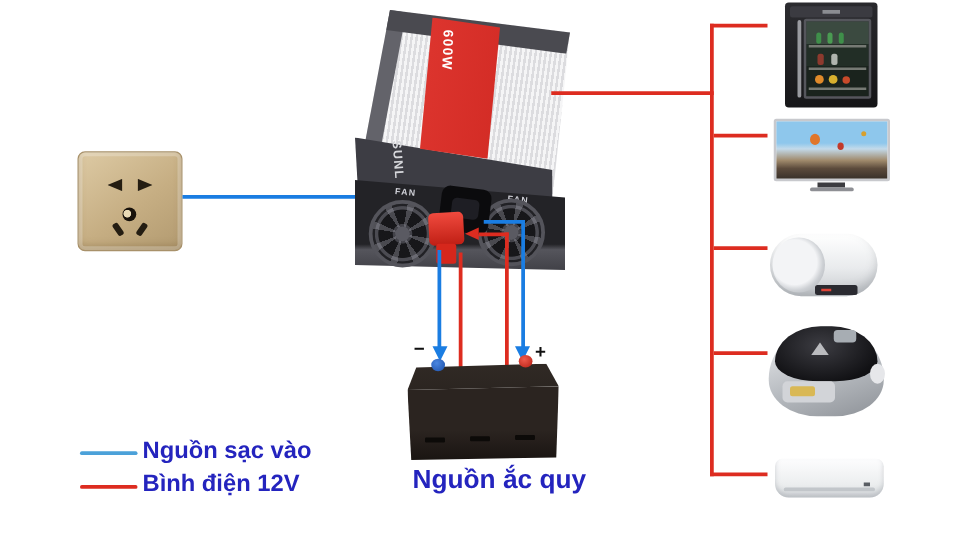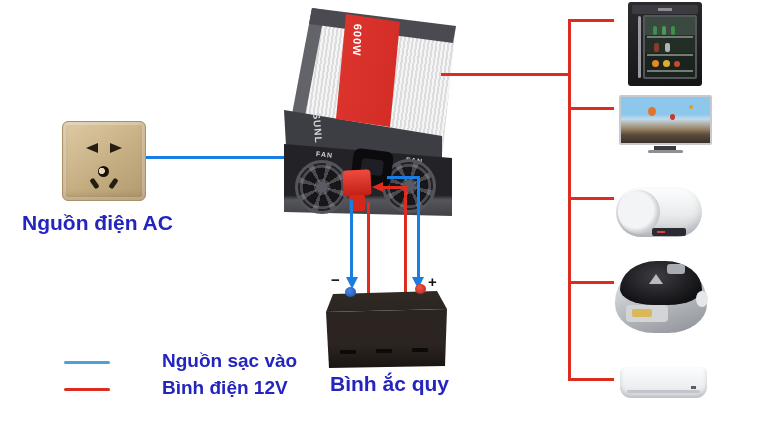--- a/index.html
+++ b/index.html
@@ -7,21 +7,21 @@
     --legend-blue:#4ba1d9;
     --wire-red:#dd2c20;
     --label-blue:#2424be;
   }
   *{margin:0;padding:0;box-sizing:border-box;}
   body{background:#fff;font-family:"Liberation Sans", sans-serif;}
   #scene{position:relative;width:768px;height:432px;background:#fff;overflow:hidden;}
 
   
   .diagram-label{position:absolute;color:var(--label-blue);font-weight:bold;font-size:21px;white-space:nowrap;}
-  .legend-label{position:absolute;color:var(--label-blue);font-weight:bold;font-size:19px;white-space:nowrap;margin-left:48px;}
+  .legend-label{position:absolute;color:var(--label-blue);font-weight:bold;font-size:19px;white-space:nowrap;}
   .legend-line{position:absolute;width:46px;height:3px;border-radius:2px;}
 
   
   .outlet{position:absolute;left:62px;top:121px;width:84px;height:80px;border-radius:6px;
     background:linear-gradient(145deg,#ddcaa4,#c6ae83 55%,#b29a70);
     border:1px solid #a8placeholder;border:1px solid #a8916a;
     box-shadow:inset 0 0 0 3px rgba(255,255,255,.25), inset 0 -4px 6px rgba(120,95,55,.35);}
   .slot-l{position:absolute;left:23px;top:21px;width:12px;height:10px;background:#241d12;clip-path:polygon(100% 0,100% 100%,0 50%);}
   .slot-r{position:absolute;left:47px;top:21px;width:12px;height:10px;background:#241d12;clip-path:polygon(0 0,0 100%,100% 50%);}
   .hole-round{position:absolute;left:35px;top:44px;width:11px;height:11px;border-radius:50%;
@@ -119,21 +119,20 @@
 
 <div id="scene">
 
   <div class="outlet">
     <div class="slot-l"></div>
     <div class="slot-r"></div>
     <div class="hole-round"></div>
     <div class="slot-bl"></div>
     <div class="slot-br"></div>
   </div>
-  <div class="diagram-label" style="left:22px;top:211px;">Nguồn điện AC</div>
 
   <div class="wire w-blue" style="left:146px;top:156px;width:212px;height:3px;"></div>
   <div class="arrow-right-blue" style="left:356px;top:151px;"></div>
 
   <div class="inverter">
     <div class="inv-top"></div>
     <div class="inv-leftcap"></div>
     <div class="inv-farcap"></div>
     <div class="inv-nearcap"></div>
     <div class="inv-stripe"></div>
@@ -168,21 +167,21 @@
   <div class="sign" style="left:428px;top:273px;">+</div>
   <div class="battery">
     <div class="bat-top"></div>
     <div class="bat-front"></div>
     <div class="bat-dash" style="left:24px;top:70px;"></div>
     <div class="bat-dash" style="left:60px;top:69px;"></div>
     <div class="bat-dash" style="left:96px;top:68px;"></div>
     <div class="bat-post post-neg"></div>
     <div class="bat-post post-pos"></div>
   </div>
-  <div class="diagram-label" style="left:330px;top:372px;">Bình ắc quy</div>
+  <div class="diagram-label" style="left:330px;top:372px;">Nguồn ắc quy</div>
 
   <div class="wire w-red" style="left:441px;top:73px;width:130px;height:3px;"></div>
   <div class="wire w-red" style="left:568px;top:19px;width:3px;height:362px;"></div>
   <div class="wire w-red" style="left:568px;top:19px;width:46px;height:3px;"></div>
   <div class="wire w-red" style="left:571px;top:107px;width:43px;height:3px;"></div>
   <div class="wire w-red" style="left:571px;top:197px;width:43px;height:3px;"></div>
   <div class="wire w-red" style="left:571px;top:281px;width:43px;height:3px;"></div>
   <div class="wire w-red" style="left:568px;top:378px;width:46px;height:3px;"></div>
 
   <div class="fridge">

